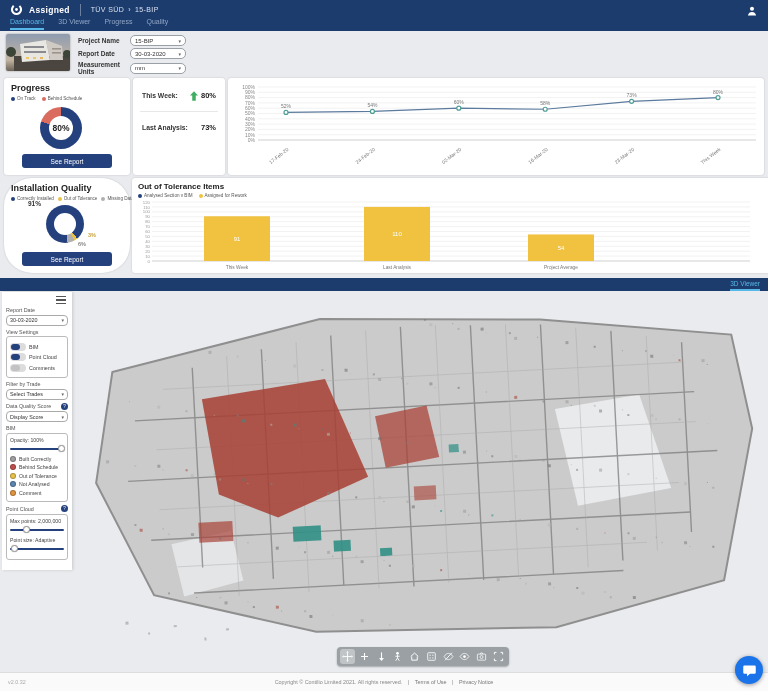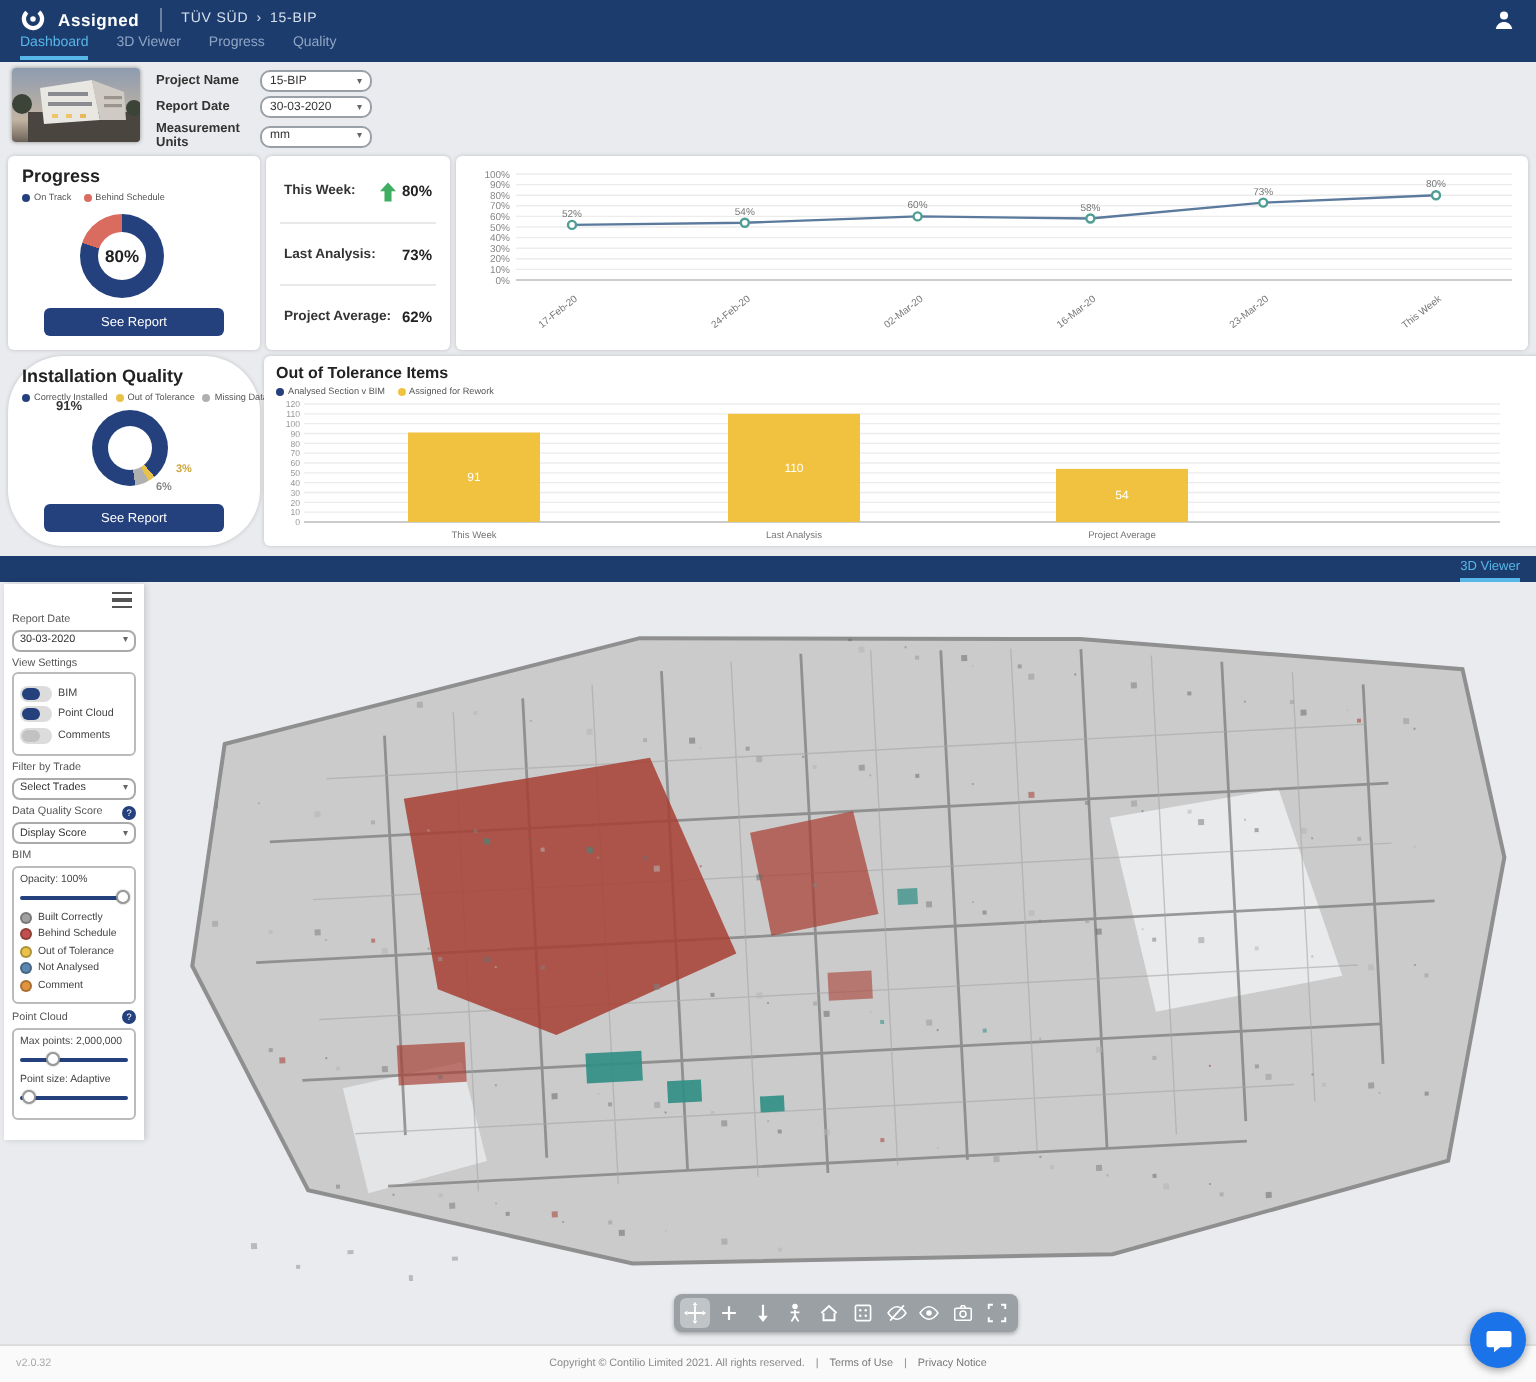--- a/index.html
+++ b/index.html
@@ -191,24 +191,20 @@
             <svg width="8" height="10" viewBox="0 0 10 12">
               <path d="M5 0l5 5.5H7.2V12H2.8V5.5H0z" fill="#3fae62"></path>
             </svg>
           </span>
         <span class="stat-value">80%</span>
       </span>
     </div>
     <div class="stat-row">
       <span class="stat-label">Last Analysis:</span>
       <span class="stat-value">73%</span>
-    </div>
-    <div class="stat-row">
-      <span class="stat-label">Project Average:</span>
-      <span class="stat-value">62%</span>
     </div>
   </div>
 
   <div class="card" style="left:228px;top:78px;width:536px;height:97px;">
     <div><svg width="536" height="97" viewBox="0 0 536 97">
           <line x1="30" y1="62" x2="528" y2="62" stroke="#bbb" stroke-width="0.7"></line>
           <text x="27" y="63.8" font-size="5" fill="#888" text-anchor="end">0%</text>
           <line x1="30" y1="56.7" x2="528" y2="56.7" stroke="#ececec" stroke-width="0.7"></line>
           <text x="27" y="58.5" font-size="5" fill="#888" text-anchor="end">10%</text>
           <line x1="30" y1="51.4" x2="528" y2="51.4" stroke="#ececec" stroke-width="0.7"></line>

